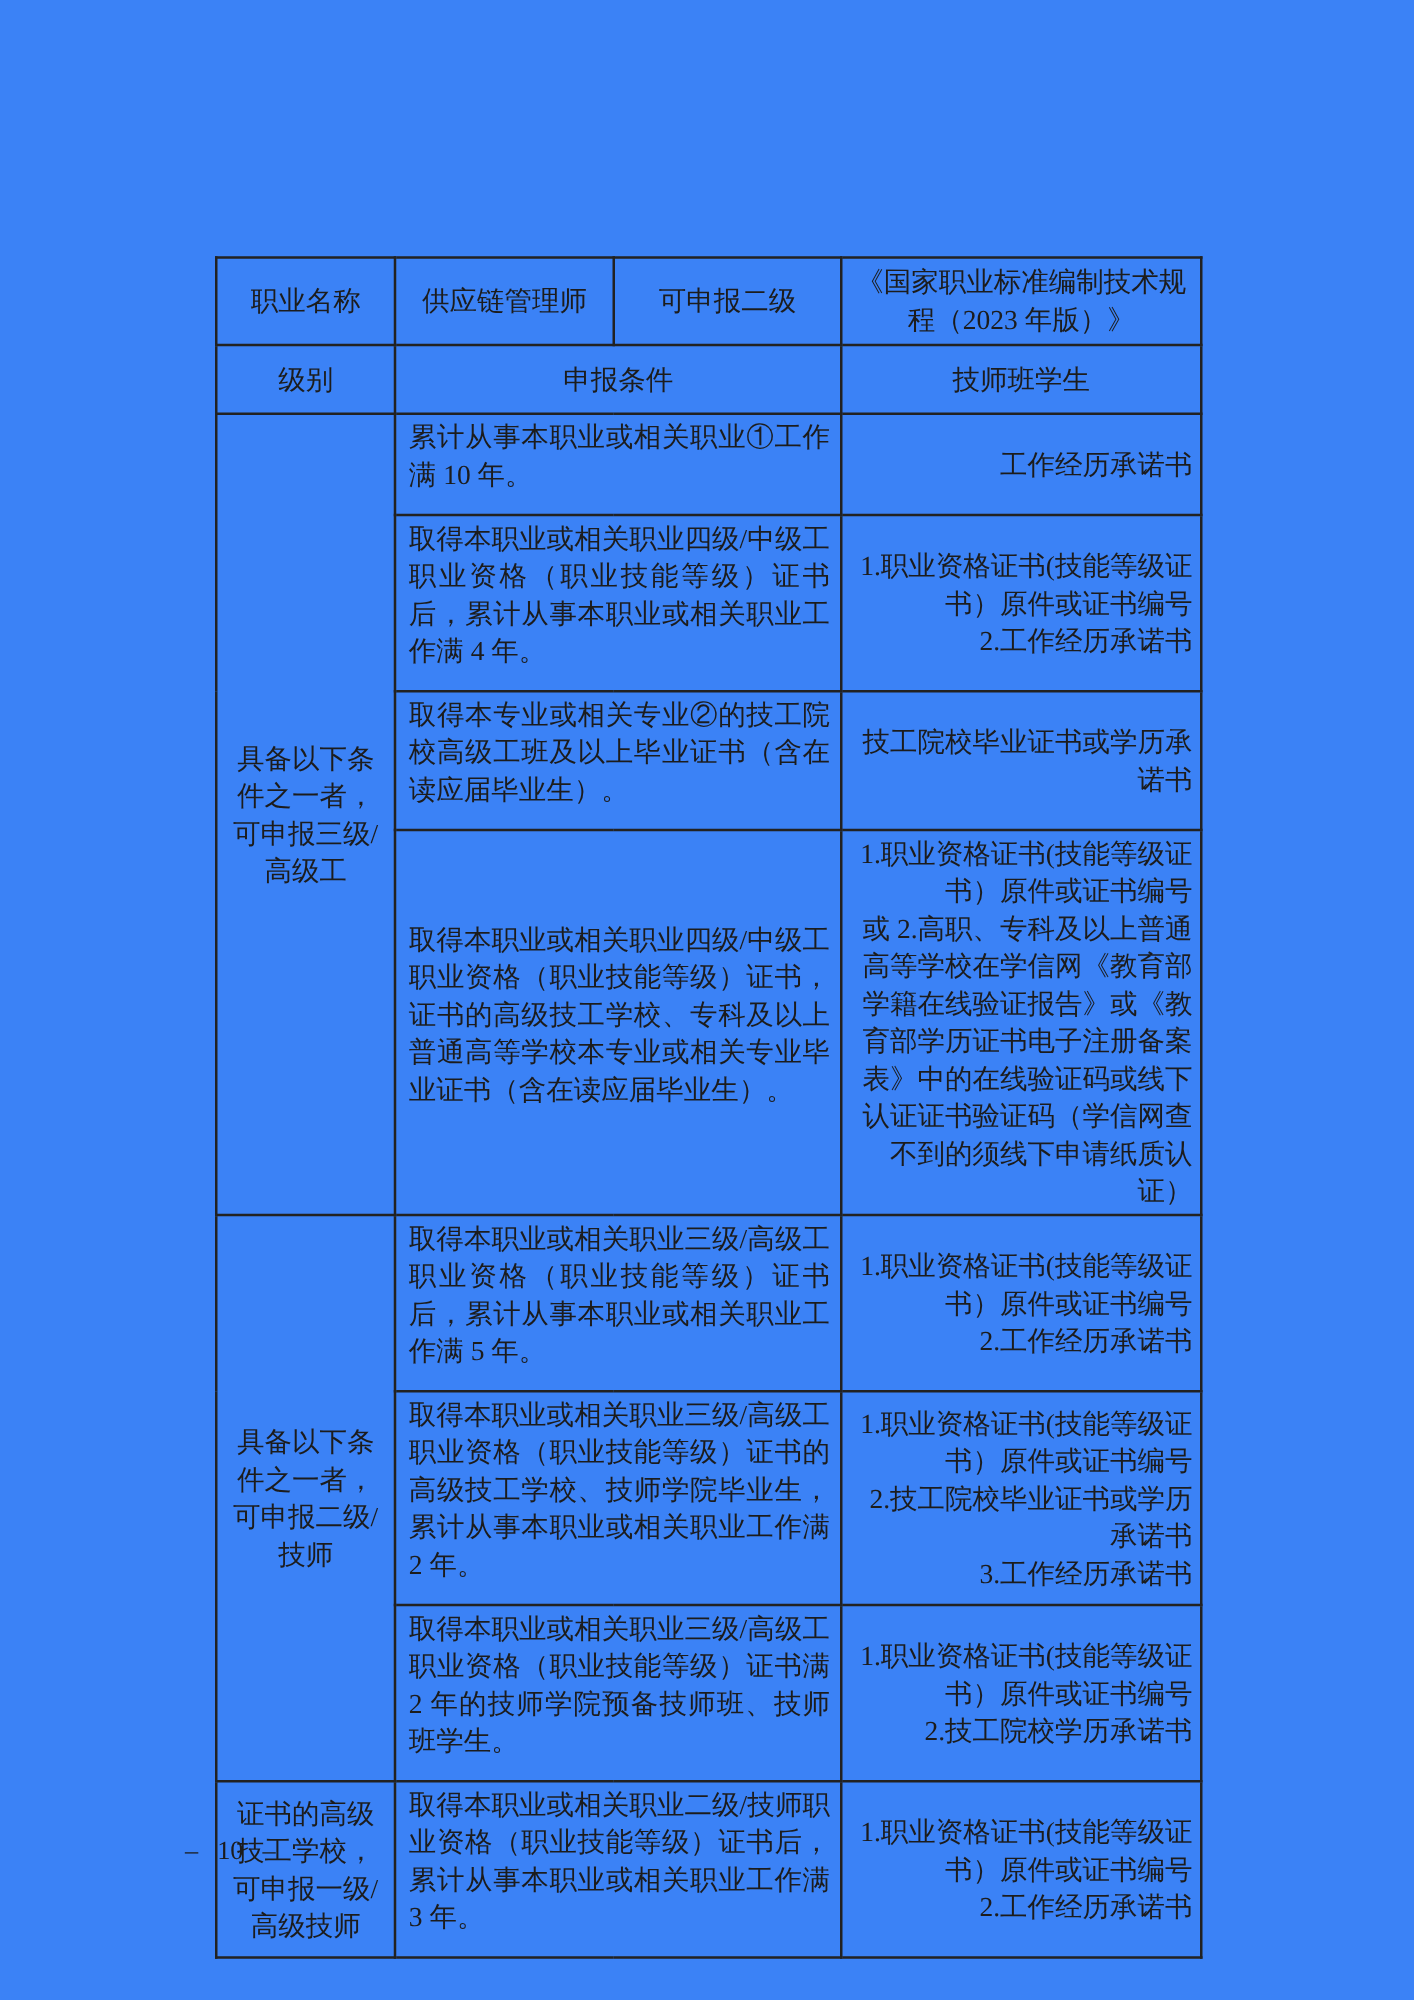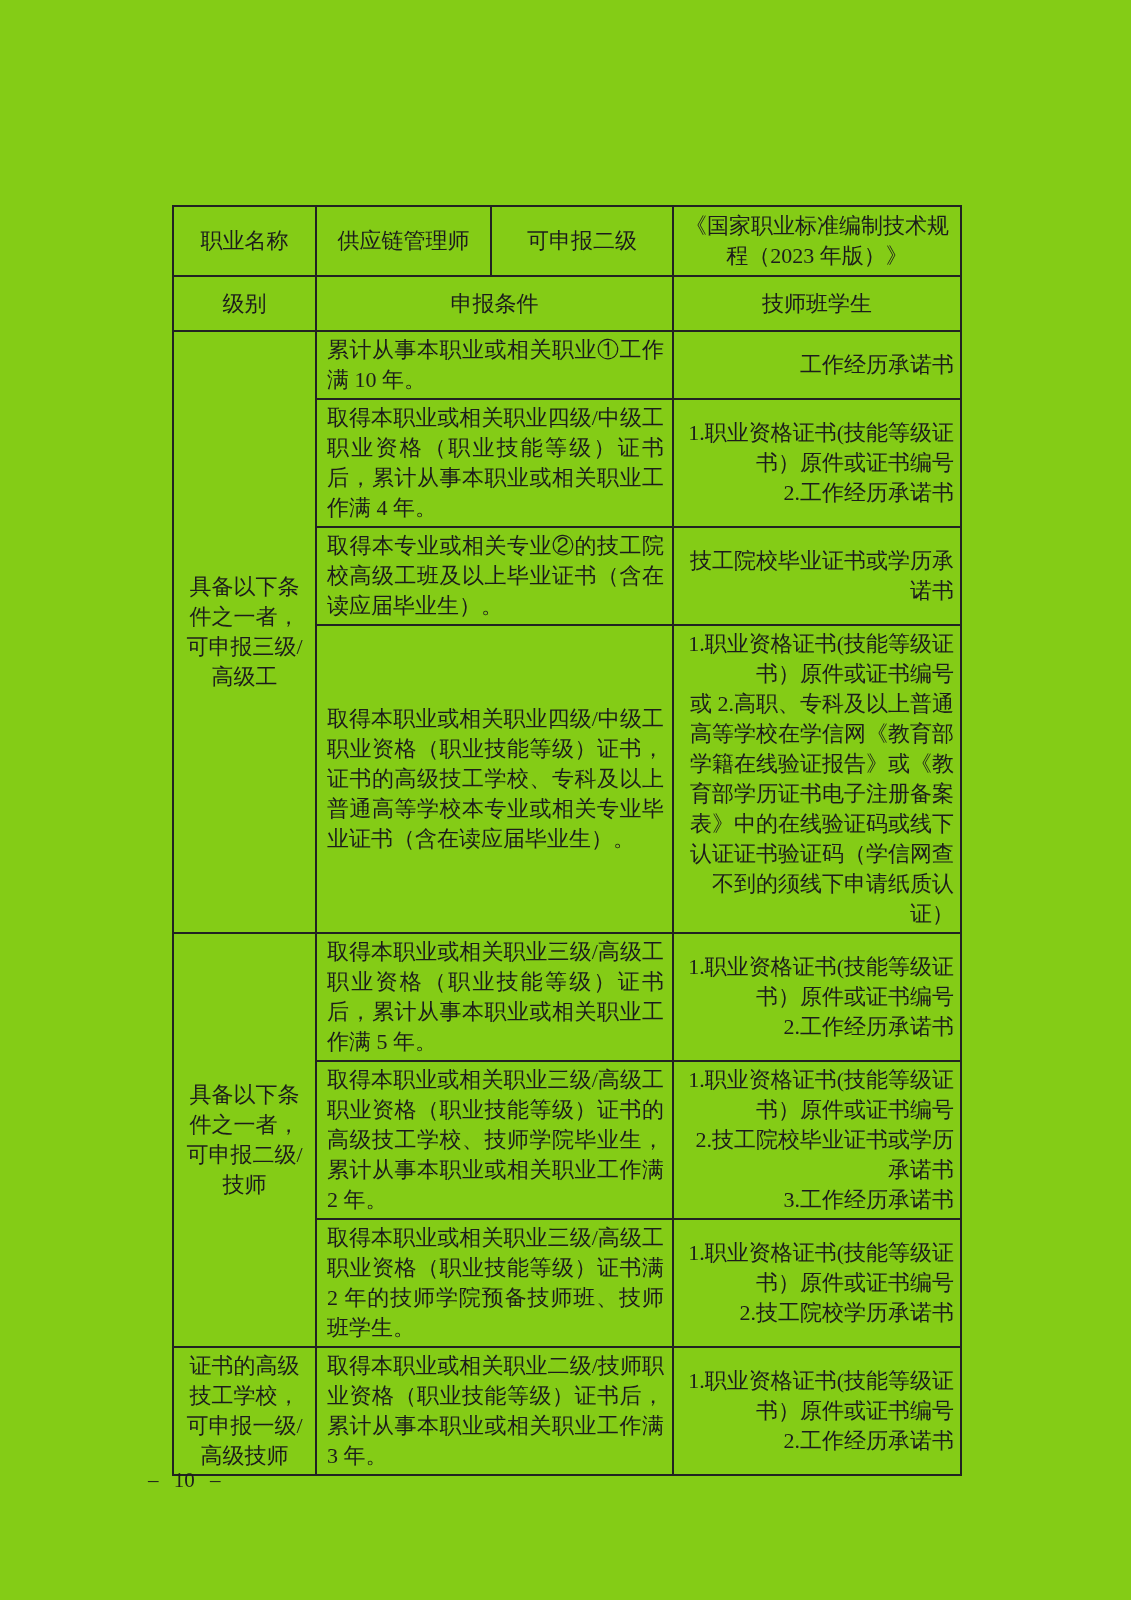--- a/index.html
+++ b/index.html
@@ -3,39 +3,39 @@
 <meta charset="utf-8">
 <style>
   html,body{margin:0;padding:0;}
   body{
     width:1131px;height:1600px;
     background:#ffffff;
     font-family:"Liberation Serif","DejaVu Serif",serif;
     color:#1c1c1c;
     position:relative;
   }
-  .page{position:absolute;left:0;top:0;width:1131px;height:1600px;background:#84cc16;}
+  .page{position:absolute;left:0;top:0;width:1131px;height:1600px;background:#3b82f6;}
   table.doc-table{
     position:absolute;left:172px;top:205px;
     width:788px;
     border-collapse:collapse;
     table-layout:fixed;
   }
   table.doc-table td{
     border:2px solid #222222;
     font-size:22px;
     line-height:30px;
     vertical-align:middle;
     overflow:hidden;
   }
   td.center{text-align:center;padding:4px 6px;}
   td.level{text-align:center;padding:0 8px;}
   td.cond{
     text-align:justify;
-    padding:3px 8px 3px 10px;
+    padding:3px 8px 16px 10px;
   }
   td.mat{
     text-align:right;
     padding:3px 6px 3px 10px;
     white-space:pre-line;
     border-radius:15px;
   }
   .footer{
     position:absolute;
     left:148px;top:1468px;

